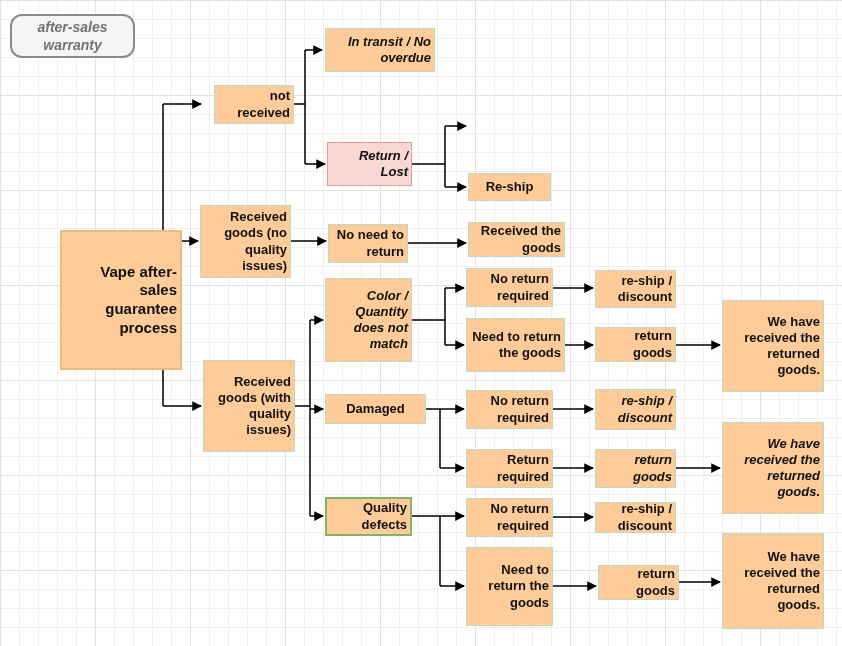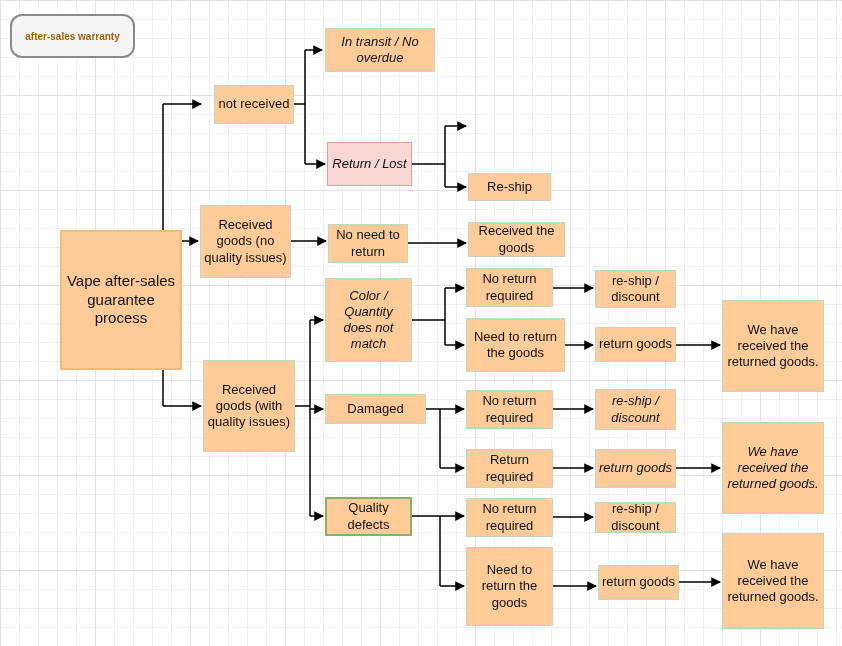--- a/index.html
+++ b/index.html
@@ -16,41 +16,41 @@
       linear-gradient(90deg,#f0f0f0 1px, transparent 1px);
     background-size:95px 95px,95px 95px,19px 19px,19px 19px;
   }
   #edges{position:absolute;left:0;top:0;z-index:1;pointer-events:none;}
   .node{
     position:absolute;z-index:2;
     background:var(--node-fill,#ffcc99);
     border:1px solid var(--node-border,#bfd8bf);
     color:var(--text-color,#111);
     display:flex;align-items:center;justify-content:center;
-    text-align:center;
-    font-size:13px;font-weight:normal;line-height:1.25;
+    text-align:right;
+    font-size:13px;font-weight:bold;line-height:1.25;
     padding:10px 3px;box-sizing:border-box;
   }
   .italic{font-style:italic;}
   .pink{background:var(--pink-fill,#f8cecc);border-color:var(--pink-border,#e79c9c);}
   .green{border:2px solid var(--green-border,#82b366);}
   .root{
     font-size:15px;
     border:2px solid var(--root-border,#eebc7a);
     margin-left:42px;
   }
   .badge{
     position:absolute;z-index:2;
     background:var(--badge-fill,#f5f5f5);
     border:2px solid var(--badge-border,#888);
     border-radius:12px;
-    color:#a16207;
+    color:#737373;
     display:flex;align-items:center;justify-content:center;
-    text-align:center;font-size:10px;font-weight:bold;line-height:1.3;
-    box-sizing:border-box;padding:2px 8px;
+    text-align:center;font-size:14px;font-weight:bold;line-height:1.3;
+    box-sizing:border-box;padding:2px 8px;font-style:italic;
   }
 </style>
 </head>
 <body>
 
 <div id="canvas">
 
   <svg id="edges" width="842" height="646" viewBox="0 0 842 646">
     <defs>
       <marker id="arrow" viewBox="0 0 10 10" refX="9" refY="5" markerWidth="6.5" markerHeight="6.5" orient="auto-start-reverse">

